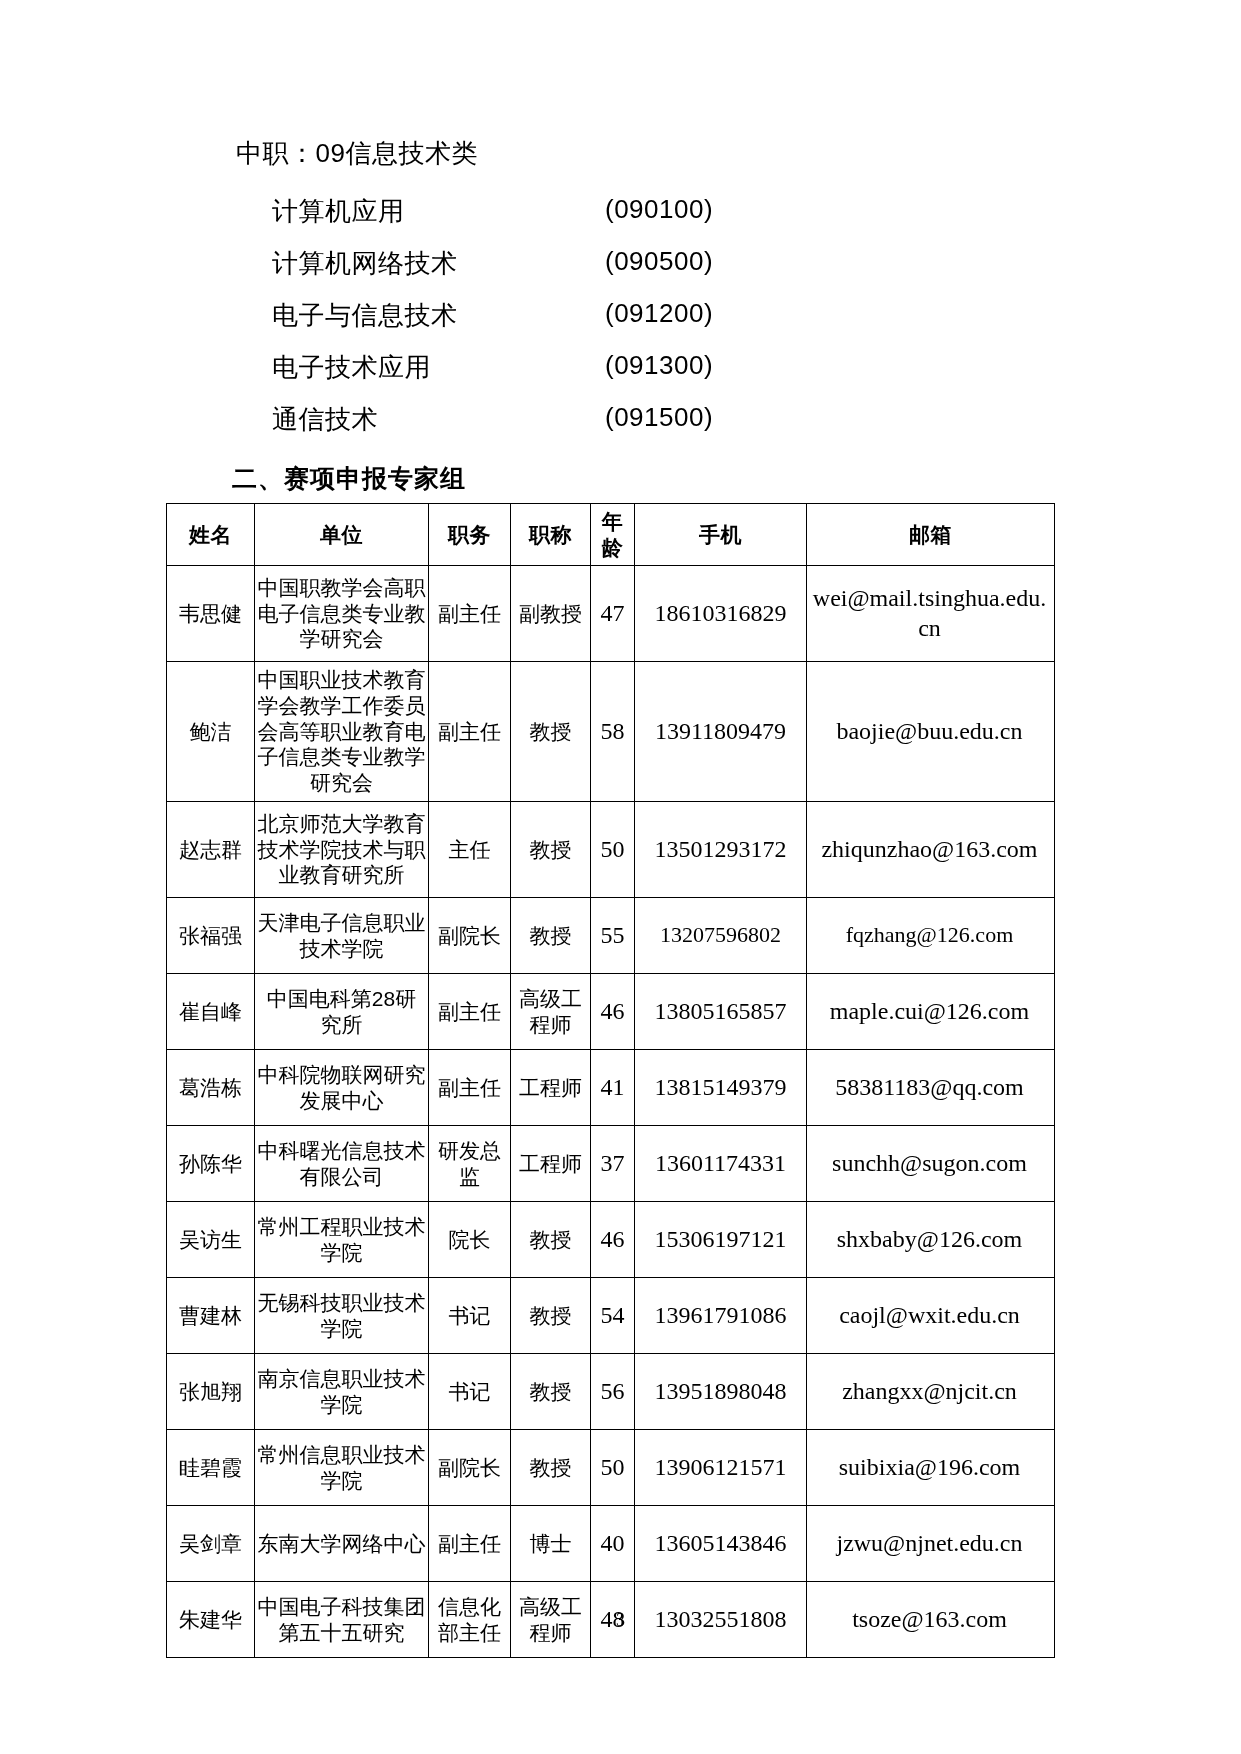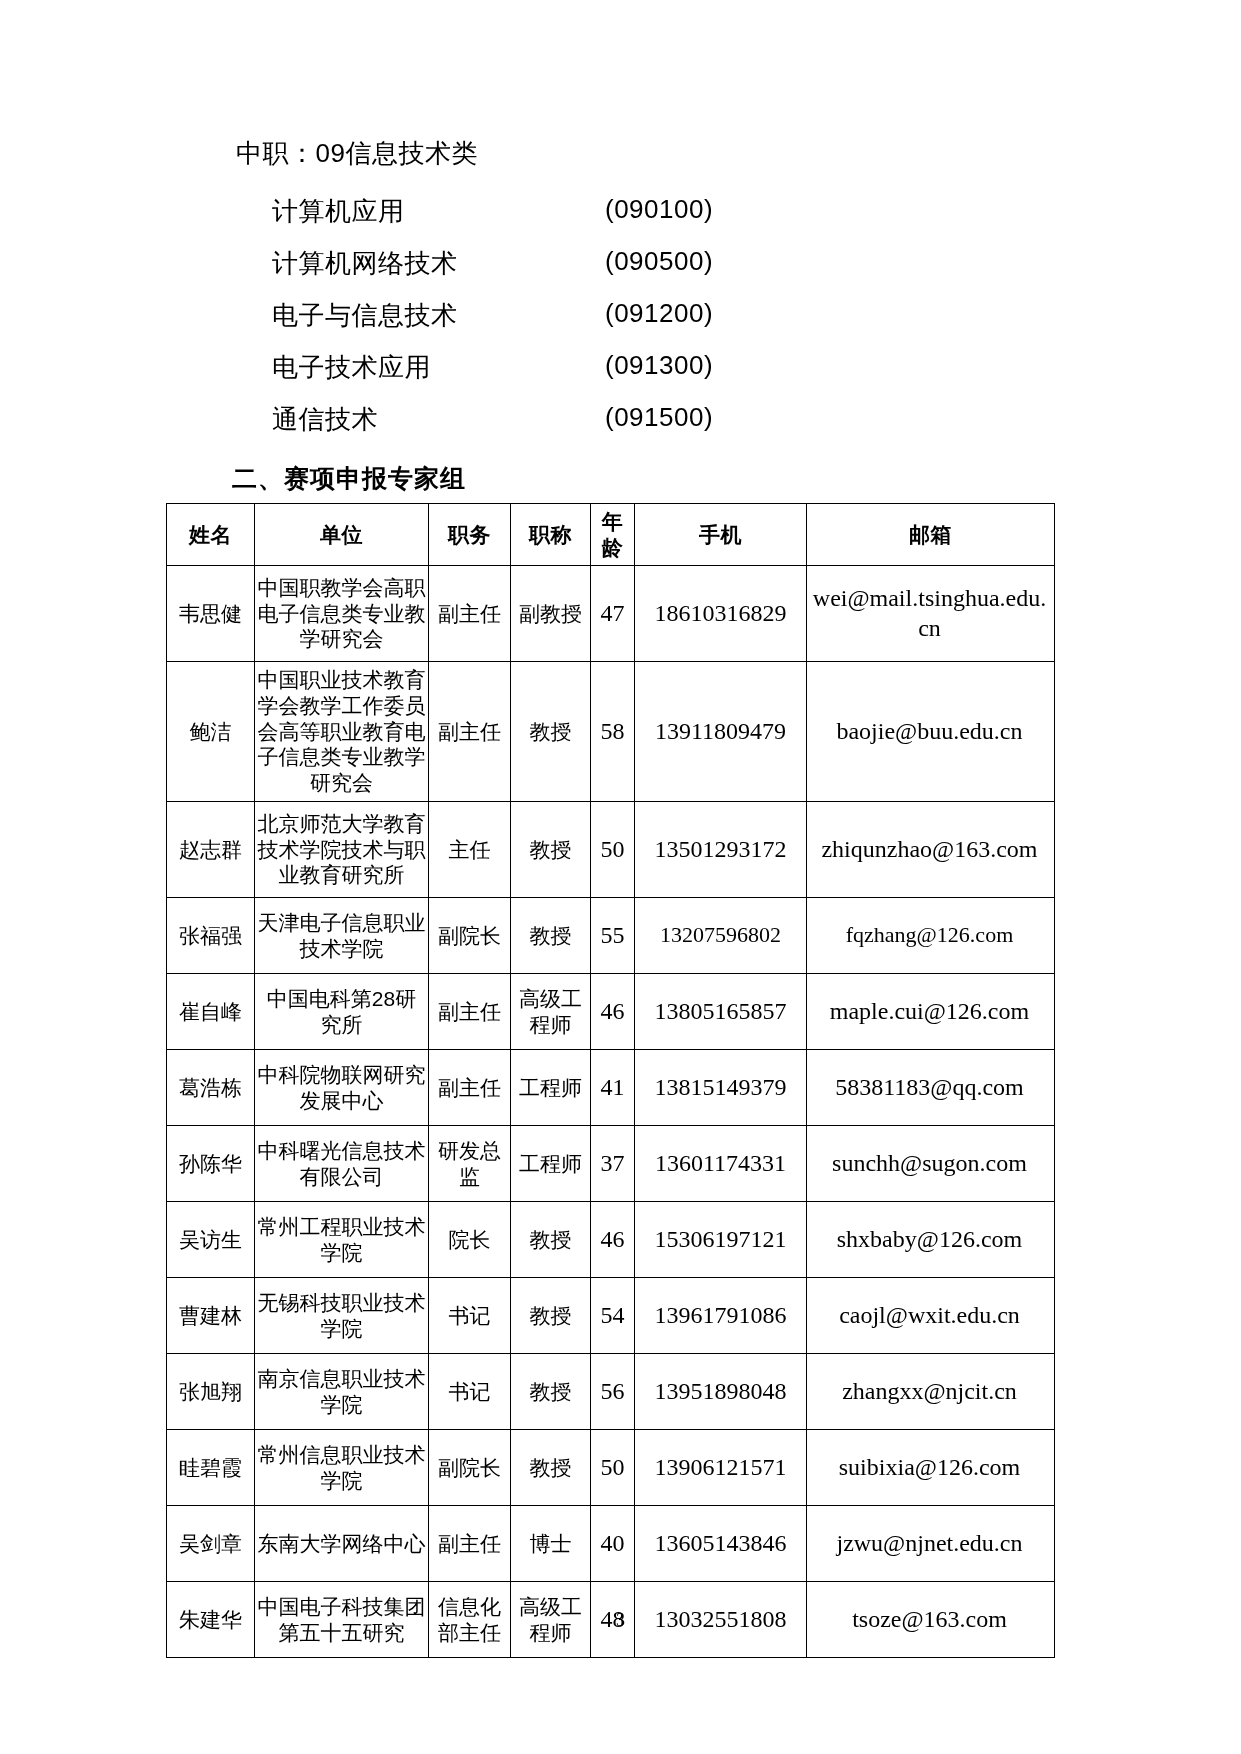--- a/index.html
+++ b/index.html
@@ -295,21 +295,21 @@
         <td class="phone-cell">13951898048</td>
         <td class="mail-cell">zhangxx@njcit.cn</td>
       </tr>
       <tr class="row-med">
         <td class="name-cell">眭碧霞</td>
         <td class="org-cell">常州信息职业技术学院</td>
         <td class="post-cell">副院长</td>
         <td class="title-cell">教授</td>
         <td class="age-cell">50</td>
         <td class="phone-cell">13906121571</td>
-        <td class="mail-cell">suibixia@126.com</td>
+        <td class="mail-cell">suibixia@196.com</td>
       </tr>
       <tr class="row-med">
         <td class="name-cell">吴剑章</td>
         <td class="org-cell">东南大学网络中心</td>
         <td class="post-cell">副主任</td>
         <td class="title-cell">博士</td>
         <td class="age-cell">40</td>
         <td class="phone-cell">13605143846</td>
         <td class="mail-cell">jzwu@njnet.edu.cn</td>
       </tr>

